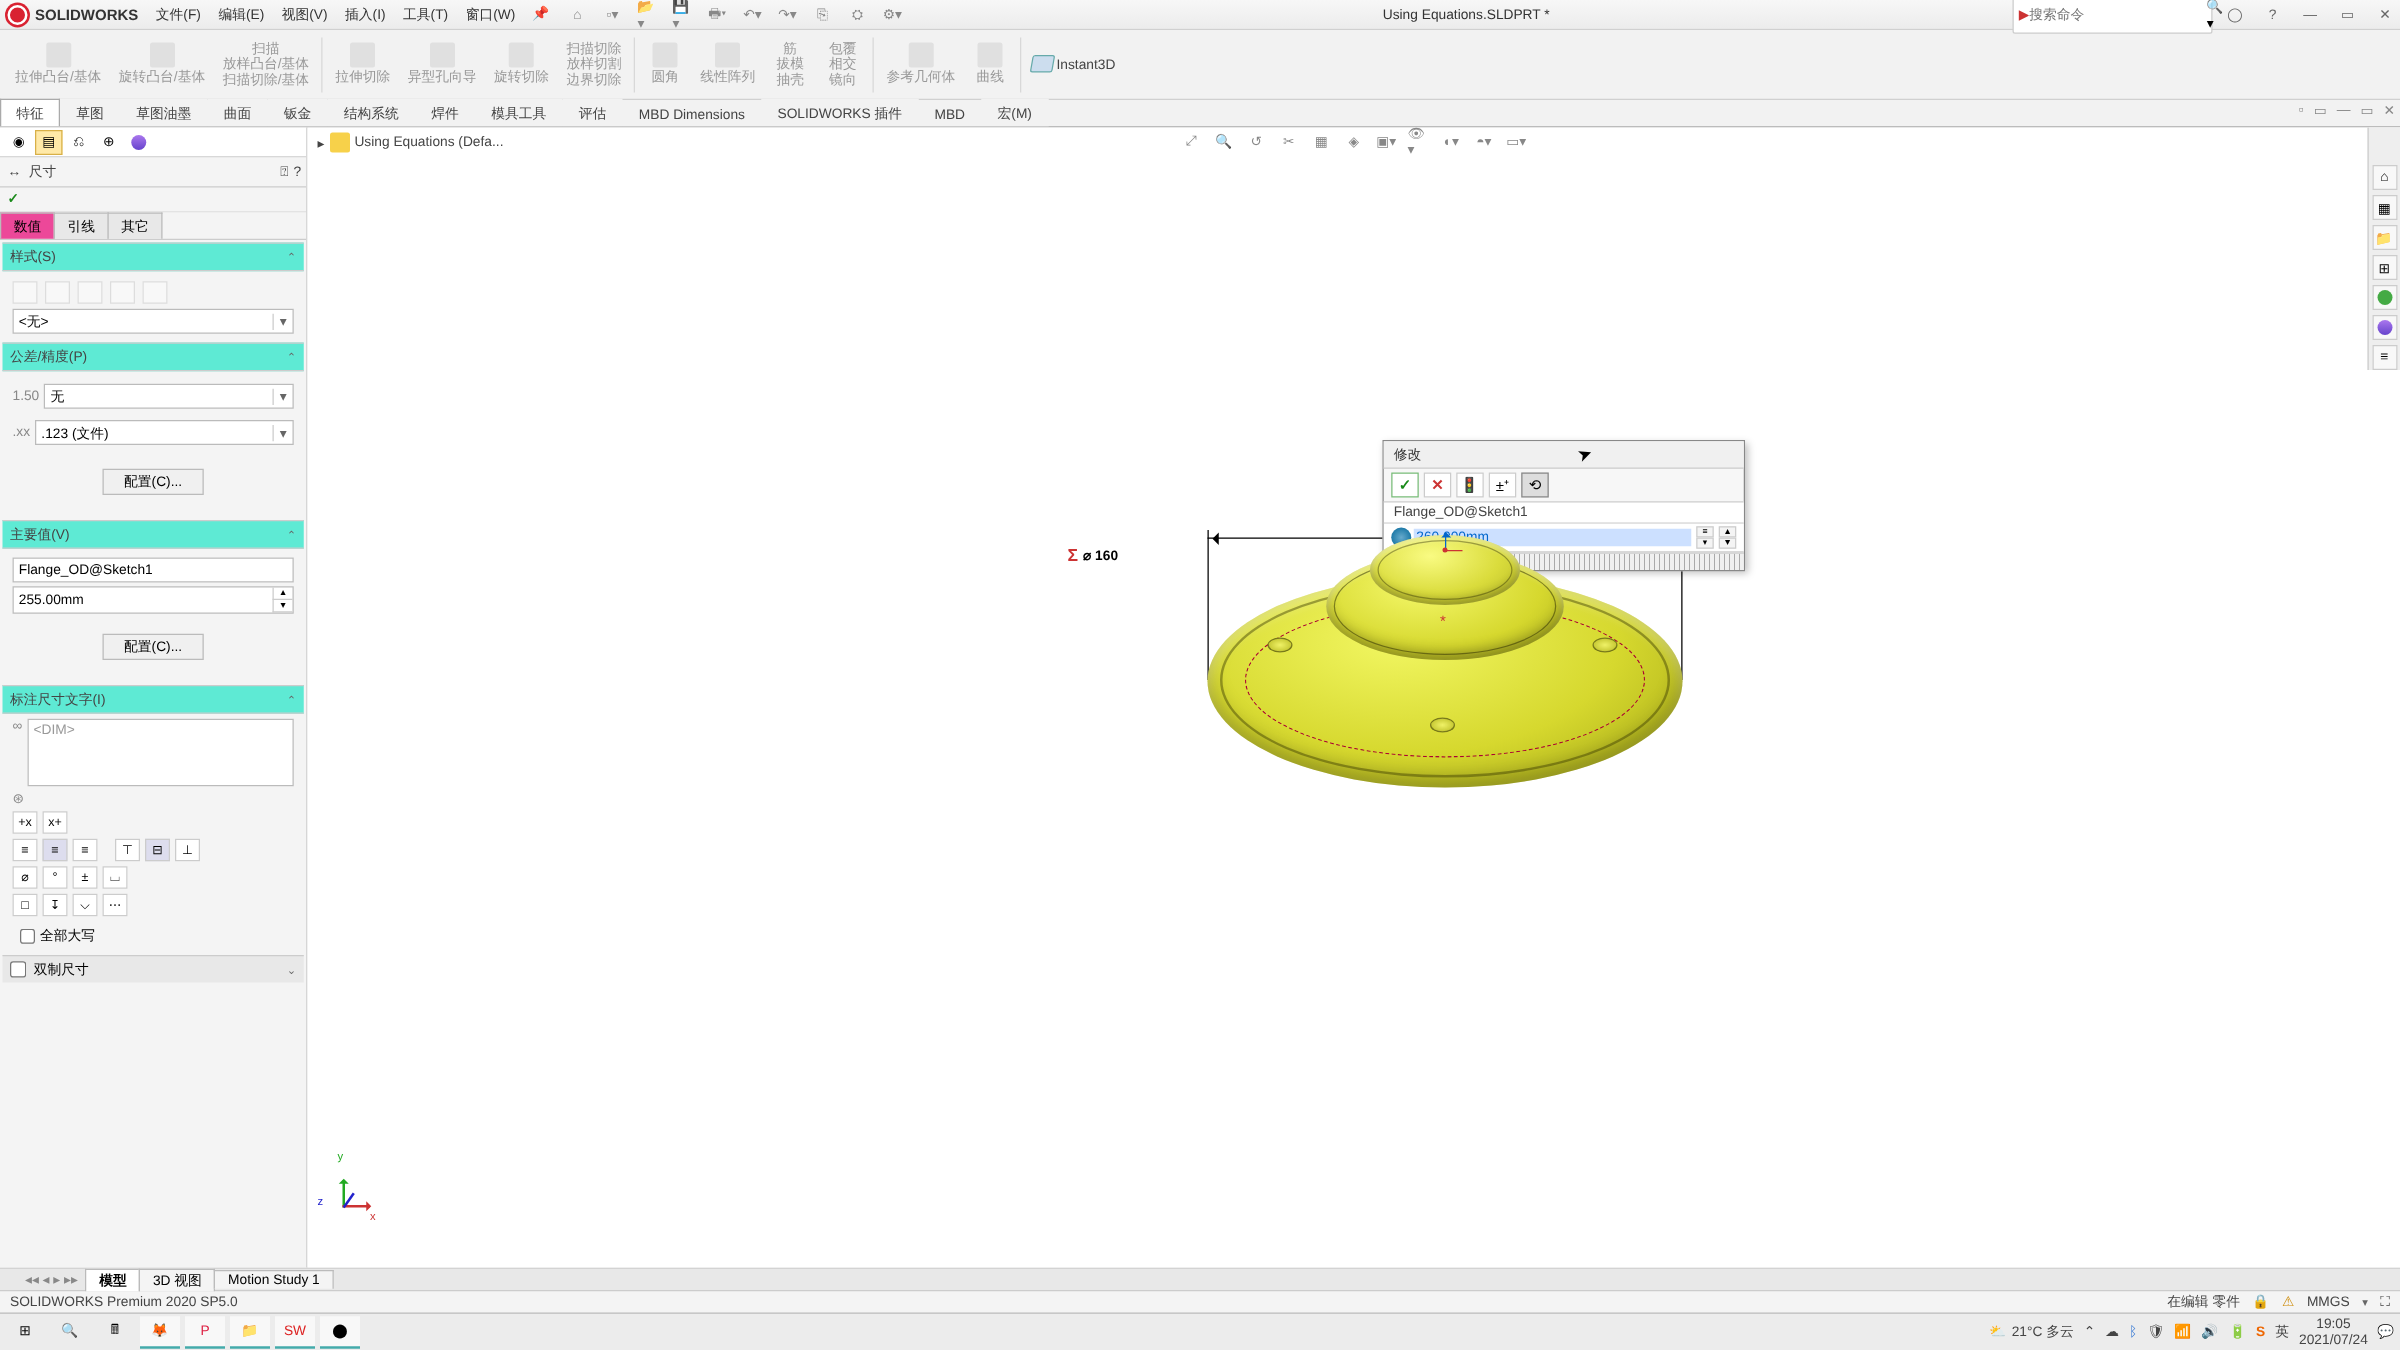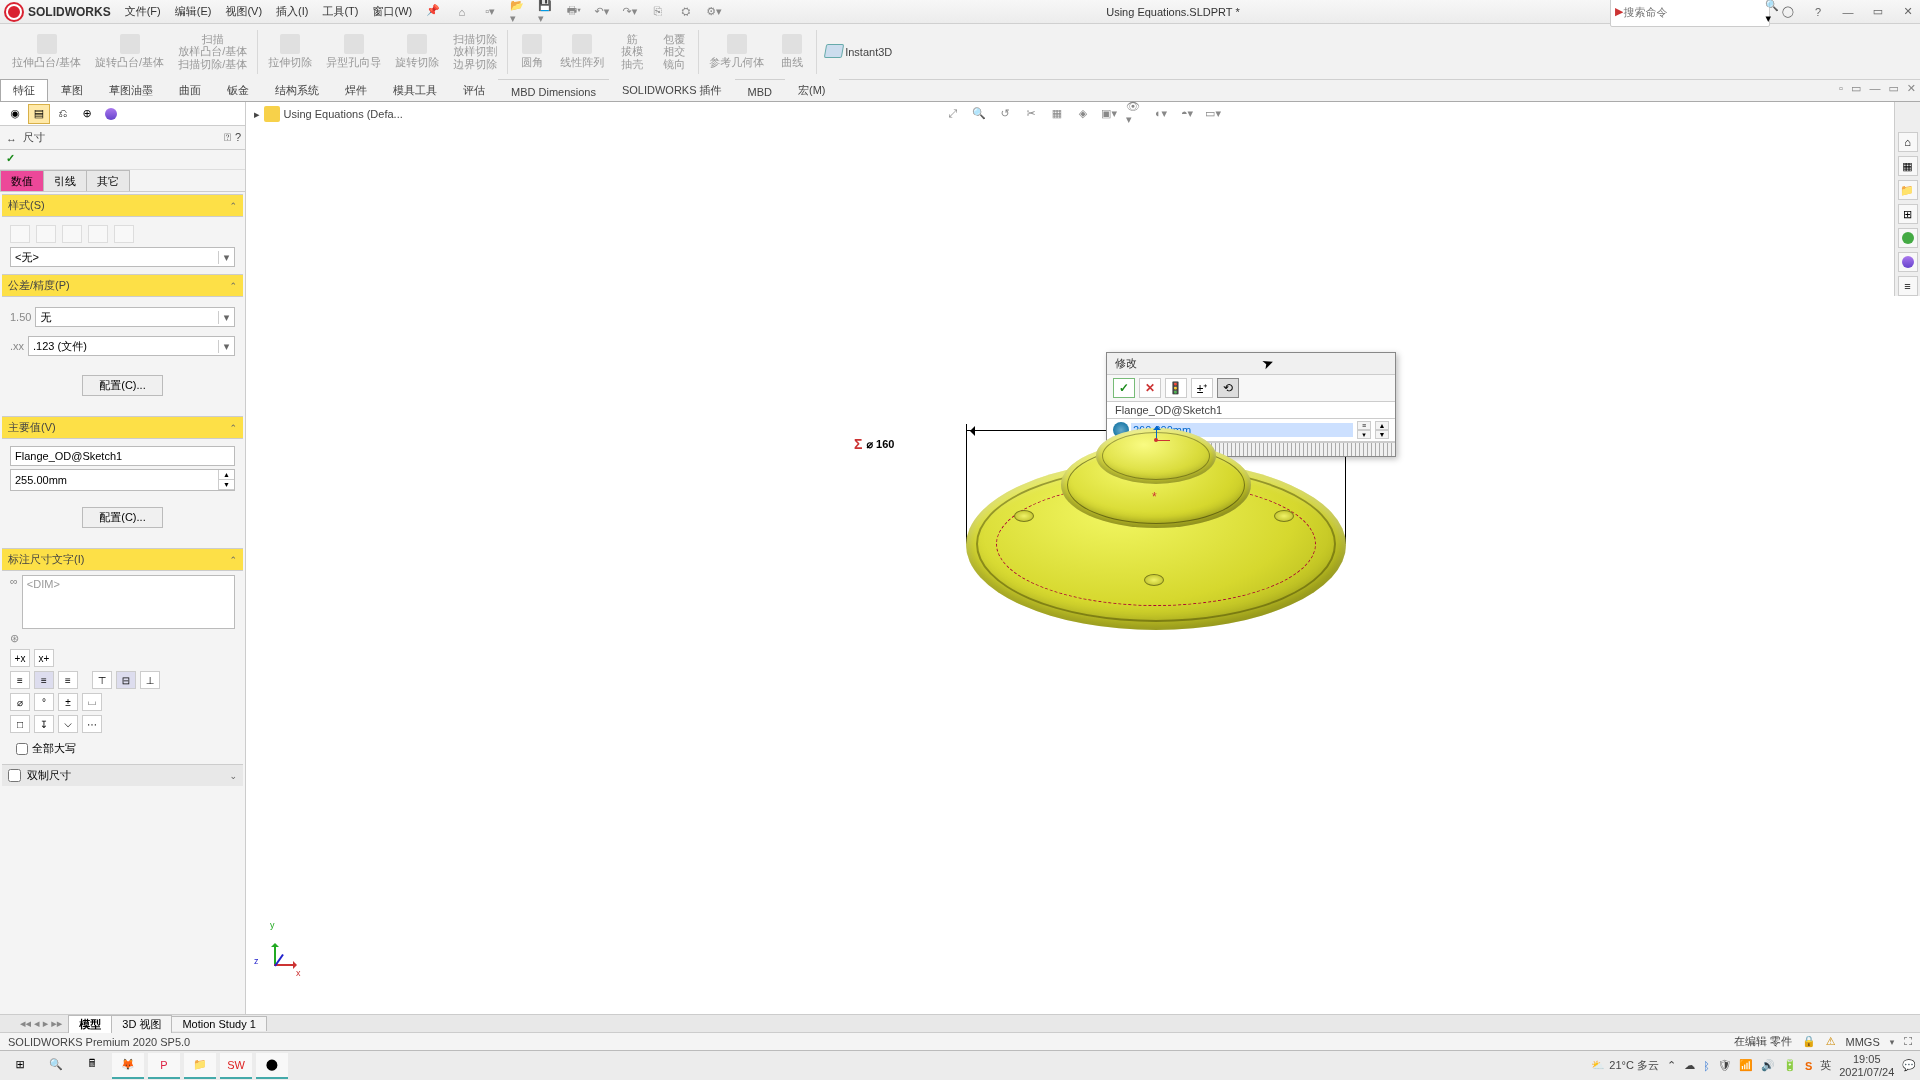--- a/index.html
+++ b/index.html
@@ -46,21 +46,21 @@
 .prop-header-icons .phi.active { background: #ffe9a8; border-color: #d8b048; }
 .prop-title { height: 24px; background: #f4f4f4; border-bottom: 1px solid #ccc; display: flex; align-items: center; padding: 0 6px; gap: 6px; color: #444; position: relative; }
 .prop-title .pt-help { position: absolute; right: 4px; display: flex; gap: 4px; }
 .prop-confirm { height: 20px; padding: 2px 6px; border-bottom: 1px solid #ddd; }
 .confirm-check { width: 14px; height: 14px; display: inline-block; position: relative; }
 .confirm-check::before { content: "✓"; color: #1a8a1a; font-weight: bold; }
 .prop-tabs { height: 22px; background: #f4f4f4; border-bottom: 1px solid #ccc; display: flex; }
 .prop-tabs .pt { padding: 3px 10px; border: 1px solid #bbb; border-bottom: none; margin-right: -1px; background: #e8e8e8; cursor: pointer; }
 .prop-tabs .pt.active { background: #ec4899; }
 .prop-body { flex: 1; overflow-y: auto; padding: 2px 2px; }
-.section-head { background: #fde047; color: #444; padding: 3px 6px; border-top: 1px solid #ccc; border-bottom: 1px solid #ccc; display: flex; justify-content: space-between; align-items: center; cursor: pointer; }
+.section-head { background: #5eead4; color: #444; padding: 3px 6px; border-top: 1px solid #ccc; border-bottom: 1px solid #ccc; display: flex; justify-content: space-between; align-items: center; cursor: pointer; }
 .section-body { padding: 4px 8px; }
 .icon-row { display: flex; gap: 6px; margin: 4px 0; }
 .icon-row .ir { width: 20px; height: 18px; background: #f8f8f8; border: 1px solid #ddd; }
 .combo { display: flex; align-items: center; background: #fff; border: 1px solid #bbb; height: 20px; margin: 3px 0; }
 .combo input, .combo span.v { flex: 1; border: none; padding: 0 4px; background: transparent; outline: none; }
 .combo .dd { width: 16px; text-align: center; color: #666; border-left: 1px solid #ccc; }
 .btn-config { display: block; margin: 16px auto; padding: 2px 16px; background: #f0f0f0; border: 1px solid #bbb; cursor: pointer; }
 .spin-combo { display: flex; align-items: center; background: #fff; border: 1px solid #bbb; height: 22px; margin: 3px 0; }
 .spin-combo span { flex: 1; padding: 0 4px; }
 .spin-btns { width: 16px; display: flex; flex-direction: column; }

